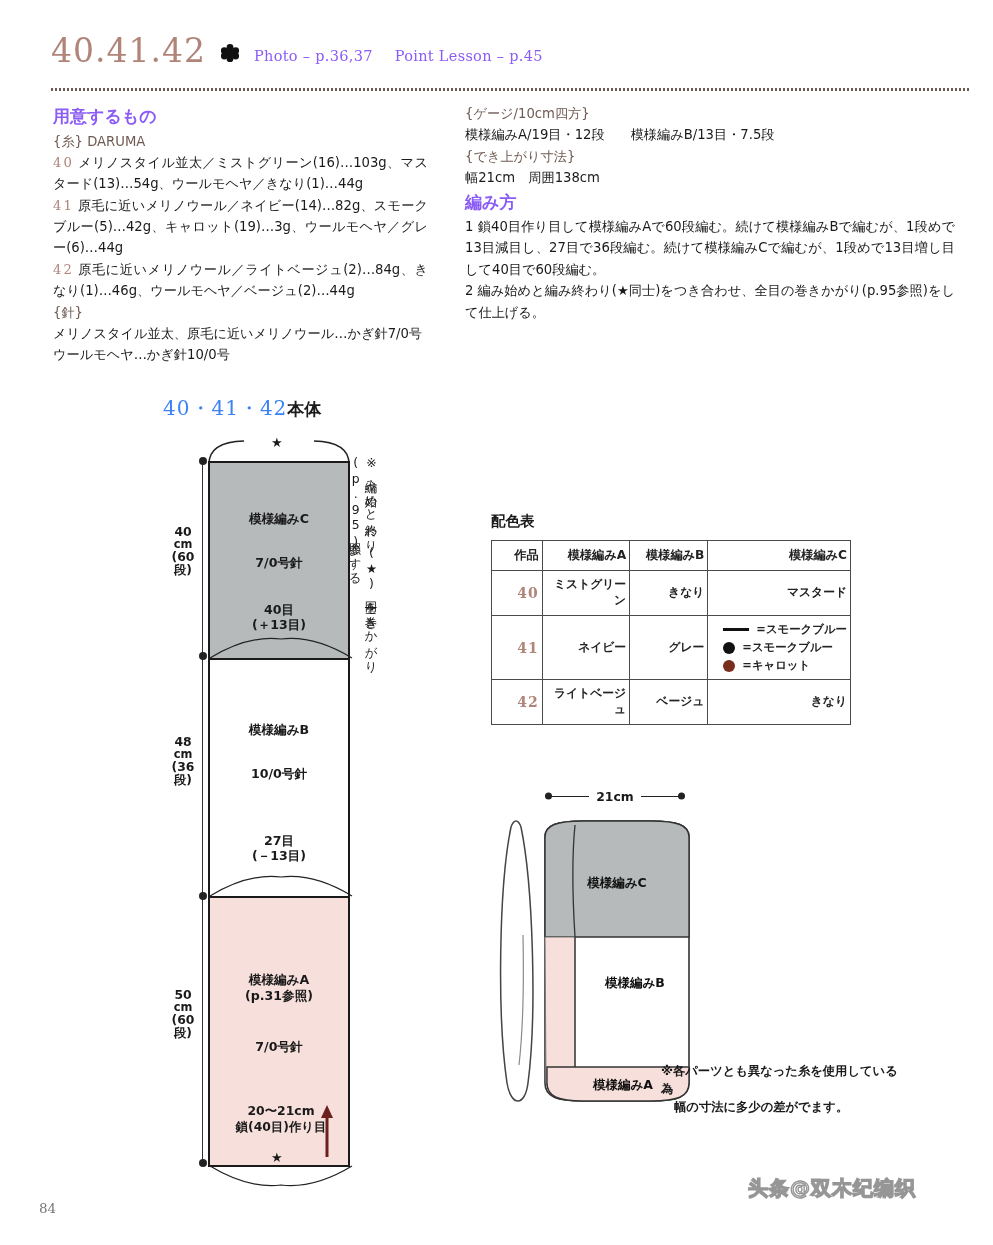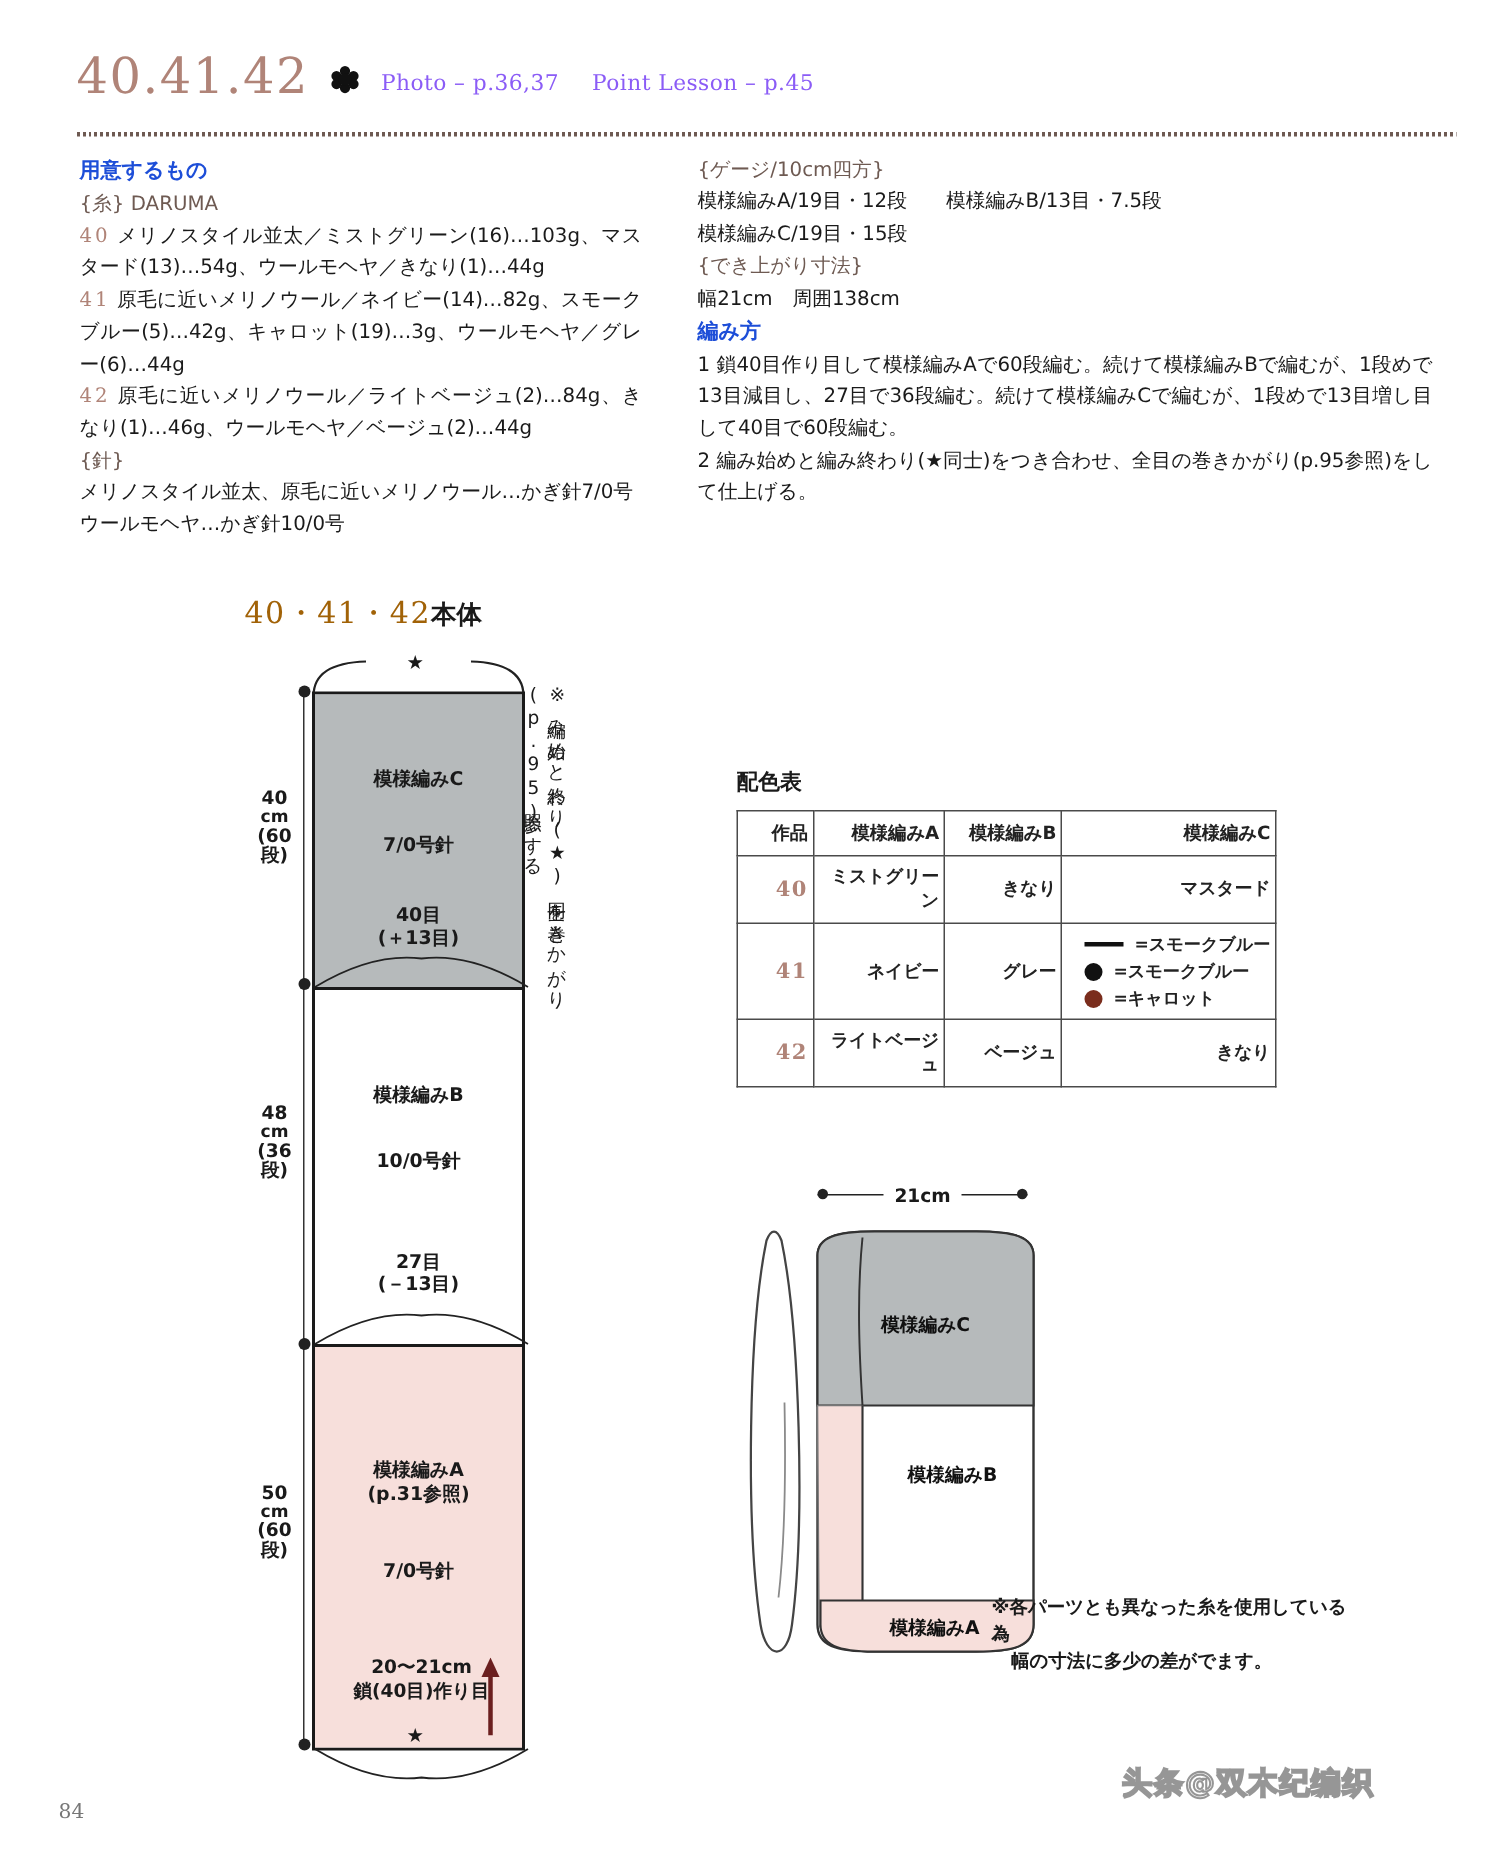--- a/index.html
+++ b/index.html
@@ -26,36 +26,36 @@
   }
   .rule{
     position:absolute;left:38px;top:88px;width:920px;height:3px;
     background:repeating-linear-gradient(to right,#6e5a52 0 2px,transparent 2px 4px);
   }
 
   
   .col{position:absolute;font-size:13.2px;line-height:1.62;}
   .col-left{left:40px;top:103px;width:375px;}
   .col-right{left:452px;top:103px;width:490px;}
-  .sec-head{color:#1d4ed8;font-weight:700;font-size:14px;}
+  .sec-head{color:#8b5cf6;font-weight:700;font-size:17px;}
   .sec-head-brace{color:#6e5a52;font-size:13.2px;}
   .num-tag{color:#b08478;font-family:"DejaVu Serif","Liberation Serif",serif;
     letter-spacing:2px;padding-right:4px;}
   .para{margin:0;text-align:justify;}
   .gauge-row{display:flex;gap:26px;}
 
   
   .schem{position:absolute;left:30px;top:395px;width:400px;height:800px;}
   .schem-title{
     position:absolute;left:120px;top:0;white-space:nowrap;
     font-size:17px;font-weight:700;
   }
   .schem-title .no{
     font-family:"DejaVu Serif","Liberation Serif",serif;
-    color:#a16207;font-weight:400;font-size:20px;letter-spacing:1px;
+    color:#3b82f6;font-weight:400;font-size:20px;letter-spacing:1px;
   }
   .body-rect{
     position:absolute;left:165px;top:66px;width:142px;
     border:2.5px solid #1a1a1a;box-sizing:border-box;
   }
   .seg{position:relative;box-sizing:border-box;display:flex;flex-direction:column;
     align-items:center;text-align:center;}
   .seg-c{height:195px;background:#b6babb;}
   .seg-b{height:240px;background:#ffffff;border-top:2.2px solid #1a1a1a;
     border-bottom:2.2px solid #1a1a1a;}
@@ -180,21 +180,20 @@
     <div>メリノスタイル並太、原毛に近いメリノウール…かぎ針7/0号</div>
     <div>ウールモヘヤ…かぎ針10/0号</div>
   </div>
 
   <div class="col col-right">
     <div class="sec-head-brace">{ゲージ/10cm四方}</div>
     <div class="gauge-row">
       <span>模様編みA/19目・12段</span>
       <span>模様編みB/13目・7.5段</span>
     </div>
-    <div>模様編みC/19目・15段</div>
     <div class="sec-head-brace">{でき上がり寸法}</div>
     <div>幅21cm　周囲138cm</div>
     <div class="sec-head">編み方</div>
     <p class="para">1 鎖40目作り目して模様編みAで60段編む。続けて模様編みBで編むが、1段めで13目減目し、27目で36段編む。続けて模様編みCで編むが、1段めで13目増し目して40目で60段編む。</p>
     <p class="para">2 編み始めと編み終わり(★同士)をつき合わせ、全目の巻きかがり(p.95参照)をして仕上げる。</p>
   </div>
 
   <div class="schem">
 
     <div class="schem-title">

